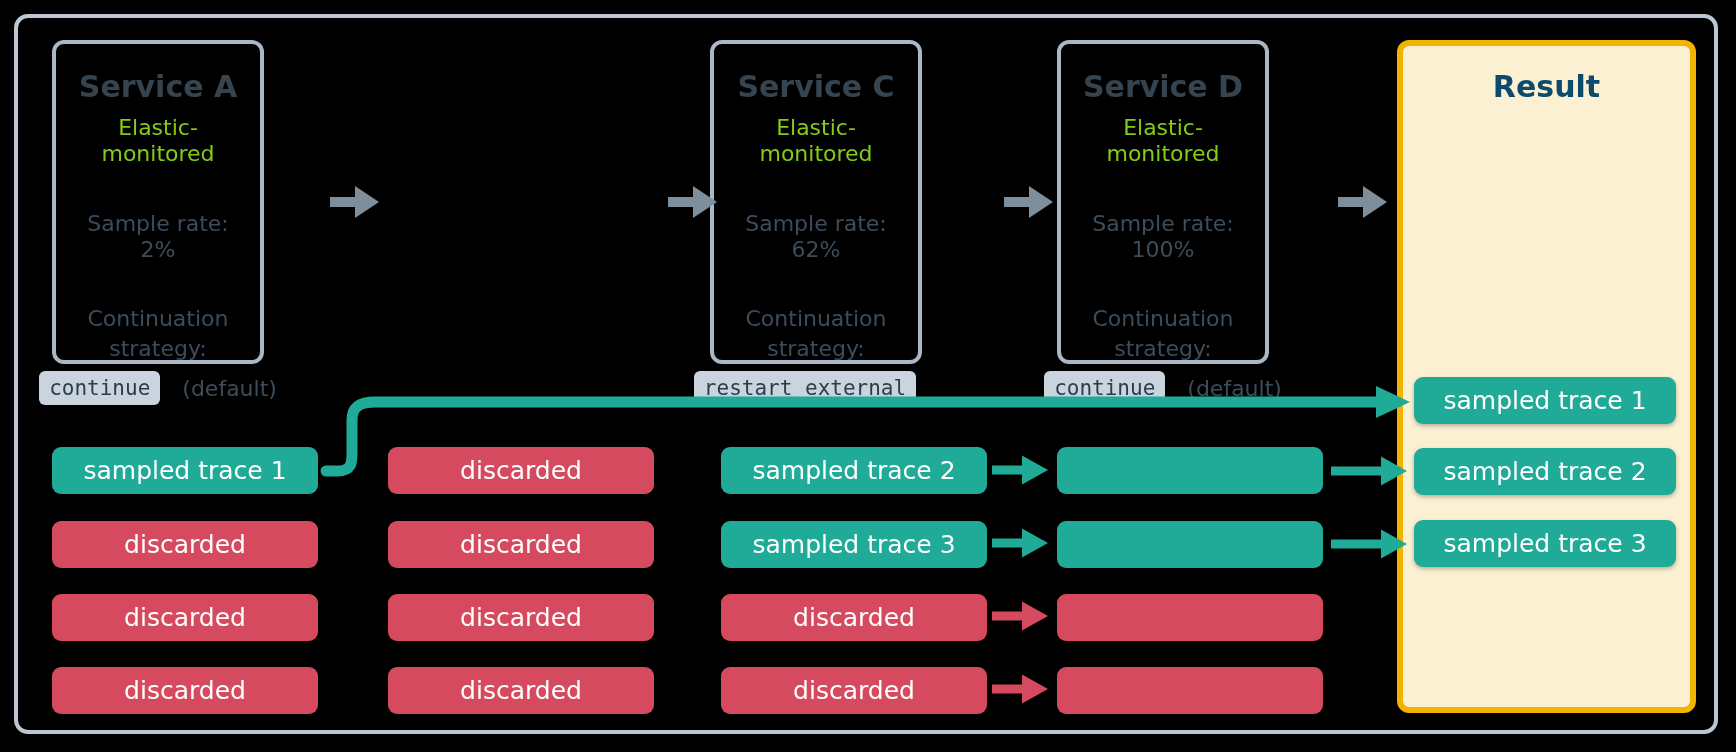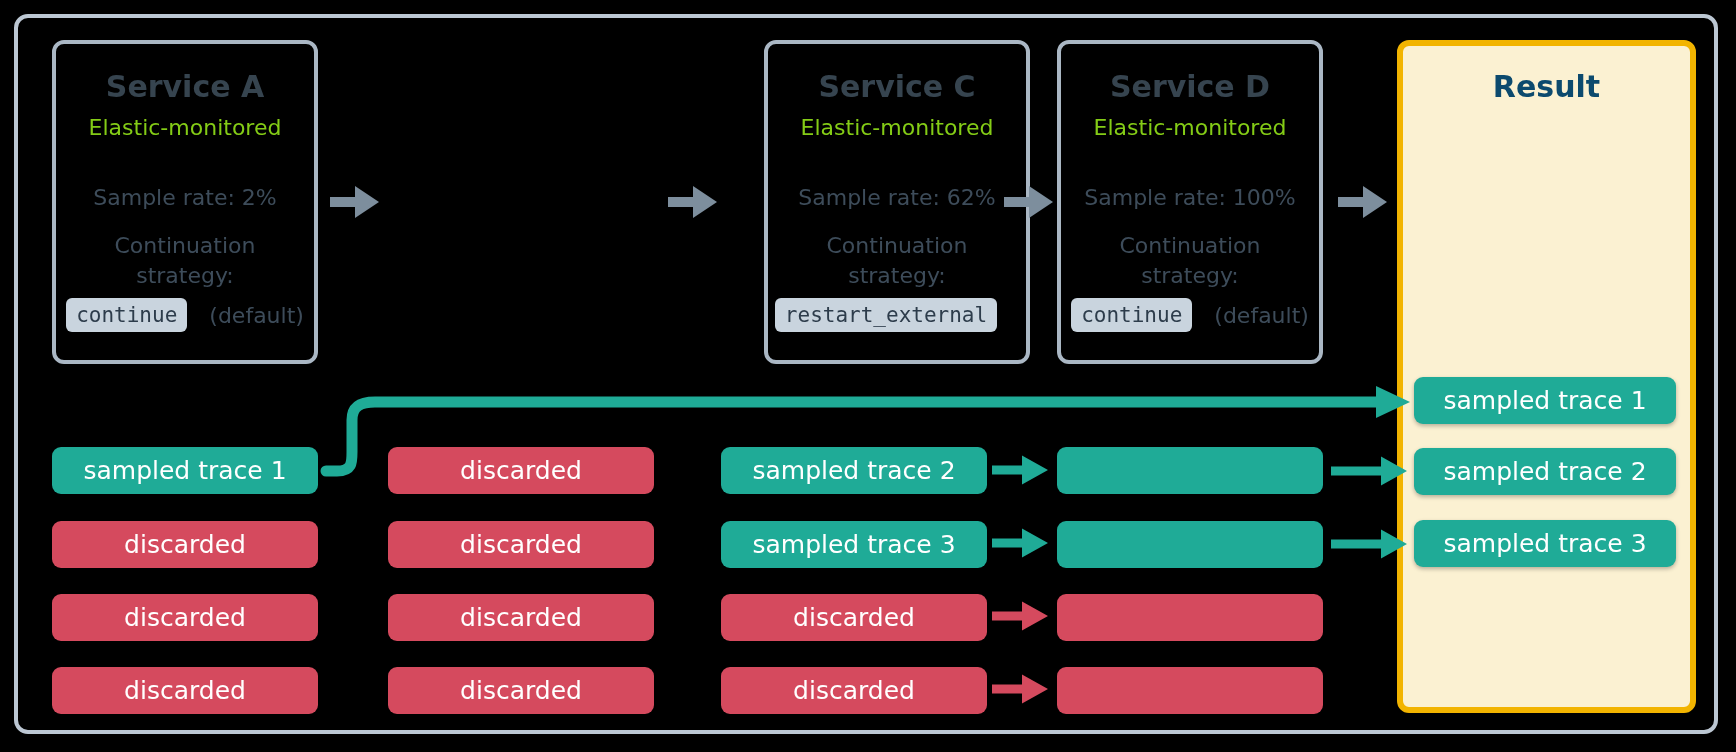--- a/index.html
+++ b/index.html
@@ -2,27 +2,27 @@
 <html><head>
 <meta charset="utf-8">
 <style>
   html,body{margin:0;padding:0;background:#000;}
   .canvas{position:relative;width:1736px;height:752px;background:#000;
           font-family:"DejaVu Sans","Liberation Sans",sans-serif;overflow:hidden;}
   .frame{position:absolute;left:14px;top:14px;width:1704px;height:720px;
          border:4px solid #bcc7d3;border-radius:14px;box-sizing:border-box;}
 
   
-  .svc{position:absolute;top:40px;width:266px;height:324px;border:4px solid #aab7c4;
+  .svc{position:absolute;top:40px;width:212px;height:324px;border:4px solid #aab7c4;
        border-radius:12px;box-sizing:border-box;text-align:center;padding:24px 17px 0;}
-  .svc-a{left:52px}.svc-b{left:388px}.svc-c{left:764px}.svc-d{left:1057px}
+  .svc-a{left:52px}.svc-b{left:388px}.svc-c{left:710px}.svc-d{left:1057px}
   .svc .title{font-size:30px;font-weight:bold;color:#36444f;line-height:38px;}
   .svc .mon{margin-top:9px;font-size:22px;color:#84cc16;line-height:26px;min-height:26px;}
   .svc .rate{margin-top:44px;font-size:22px;color:#3d4c5a;line-height:26px;min-height:26px;}
-  .svc .strat{margin-top:20px;font-size:22px;color:#3d4c5a;line-height:30px;min-height:30px;}
+  .svc .strat{margin-top:41px;font-size:22px;color:#3d4c5a;line-height:30px;min-height:30px;}
   .chiprow{margin-top:7px;display:flex;justify-content:center;align-items:center;gap:22px;min-height:34px;}
   .chip{font-family:"DejaVu Sans Mono","Liberation Mono",monospace;font-size:21px;color:#2d3c4b;
         background:#c9d4de;border-radius:6px;padding:3px 10px;line-height:28px;}
   .chip:empty{display:none}
   .suffix{font-size:22px;color:#3d4c5a;}
 
   
   .result{position:absolute;left:1397px;top:40px;width:299px;height:673px;background:#fbf1d2;
           border:6px solid #f2b400;border-radius:12px;box-sizing:border-box;text-align:center;
           padding-top:22px;z-index:1;}

